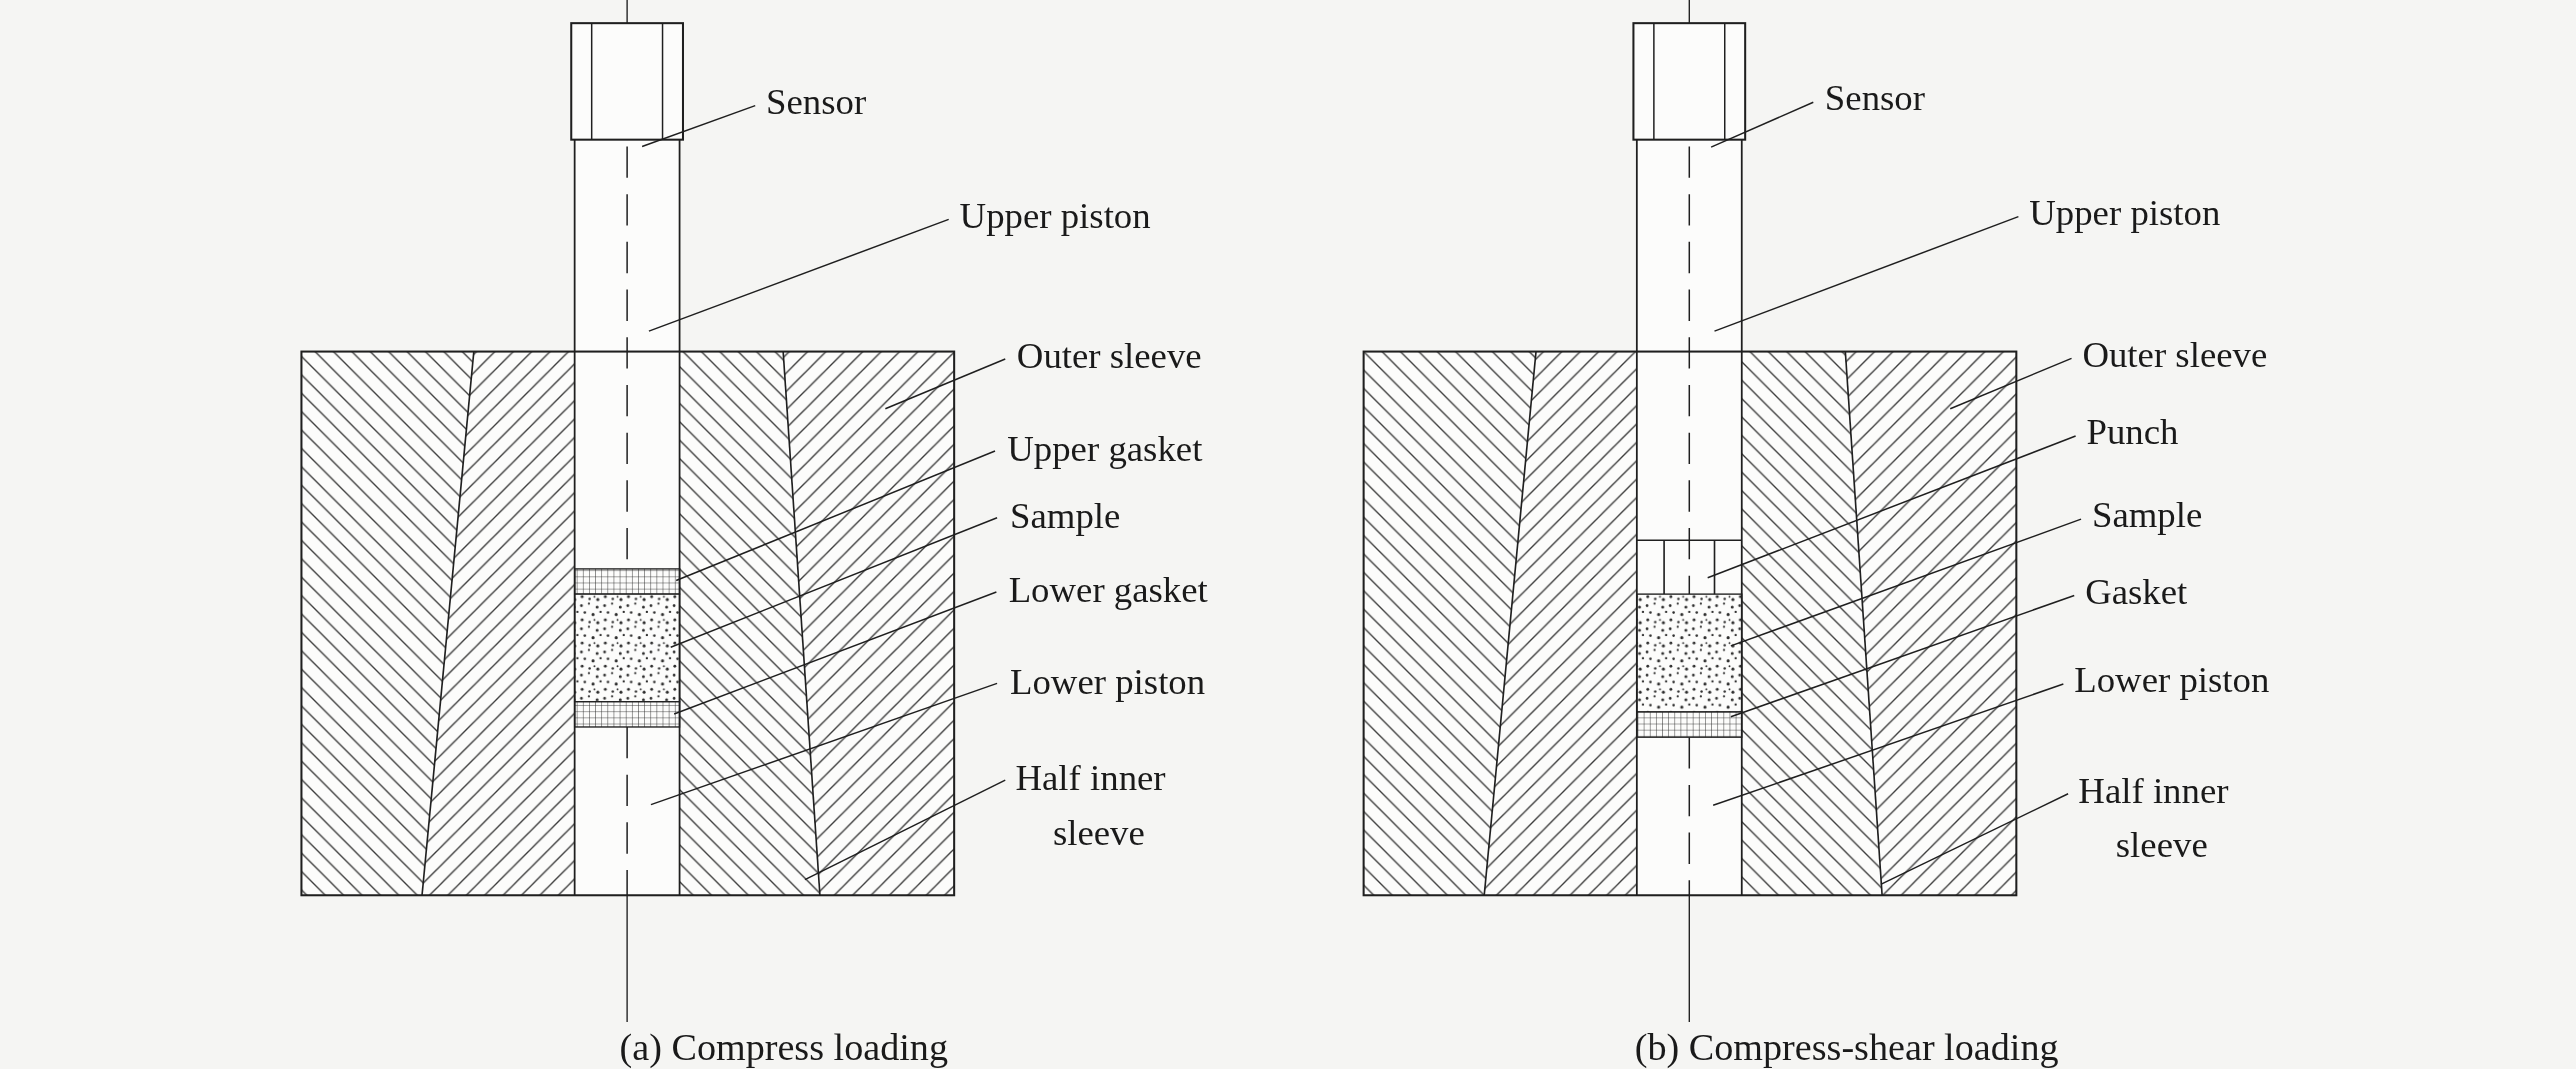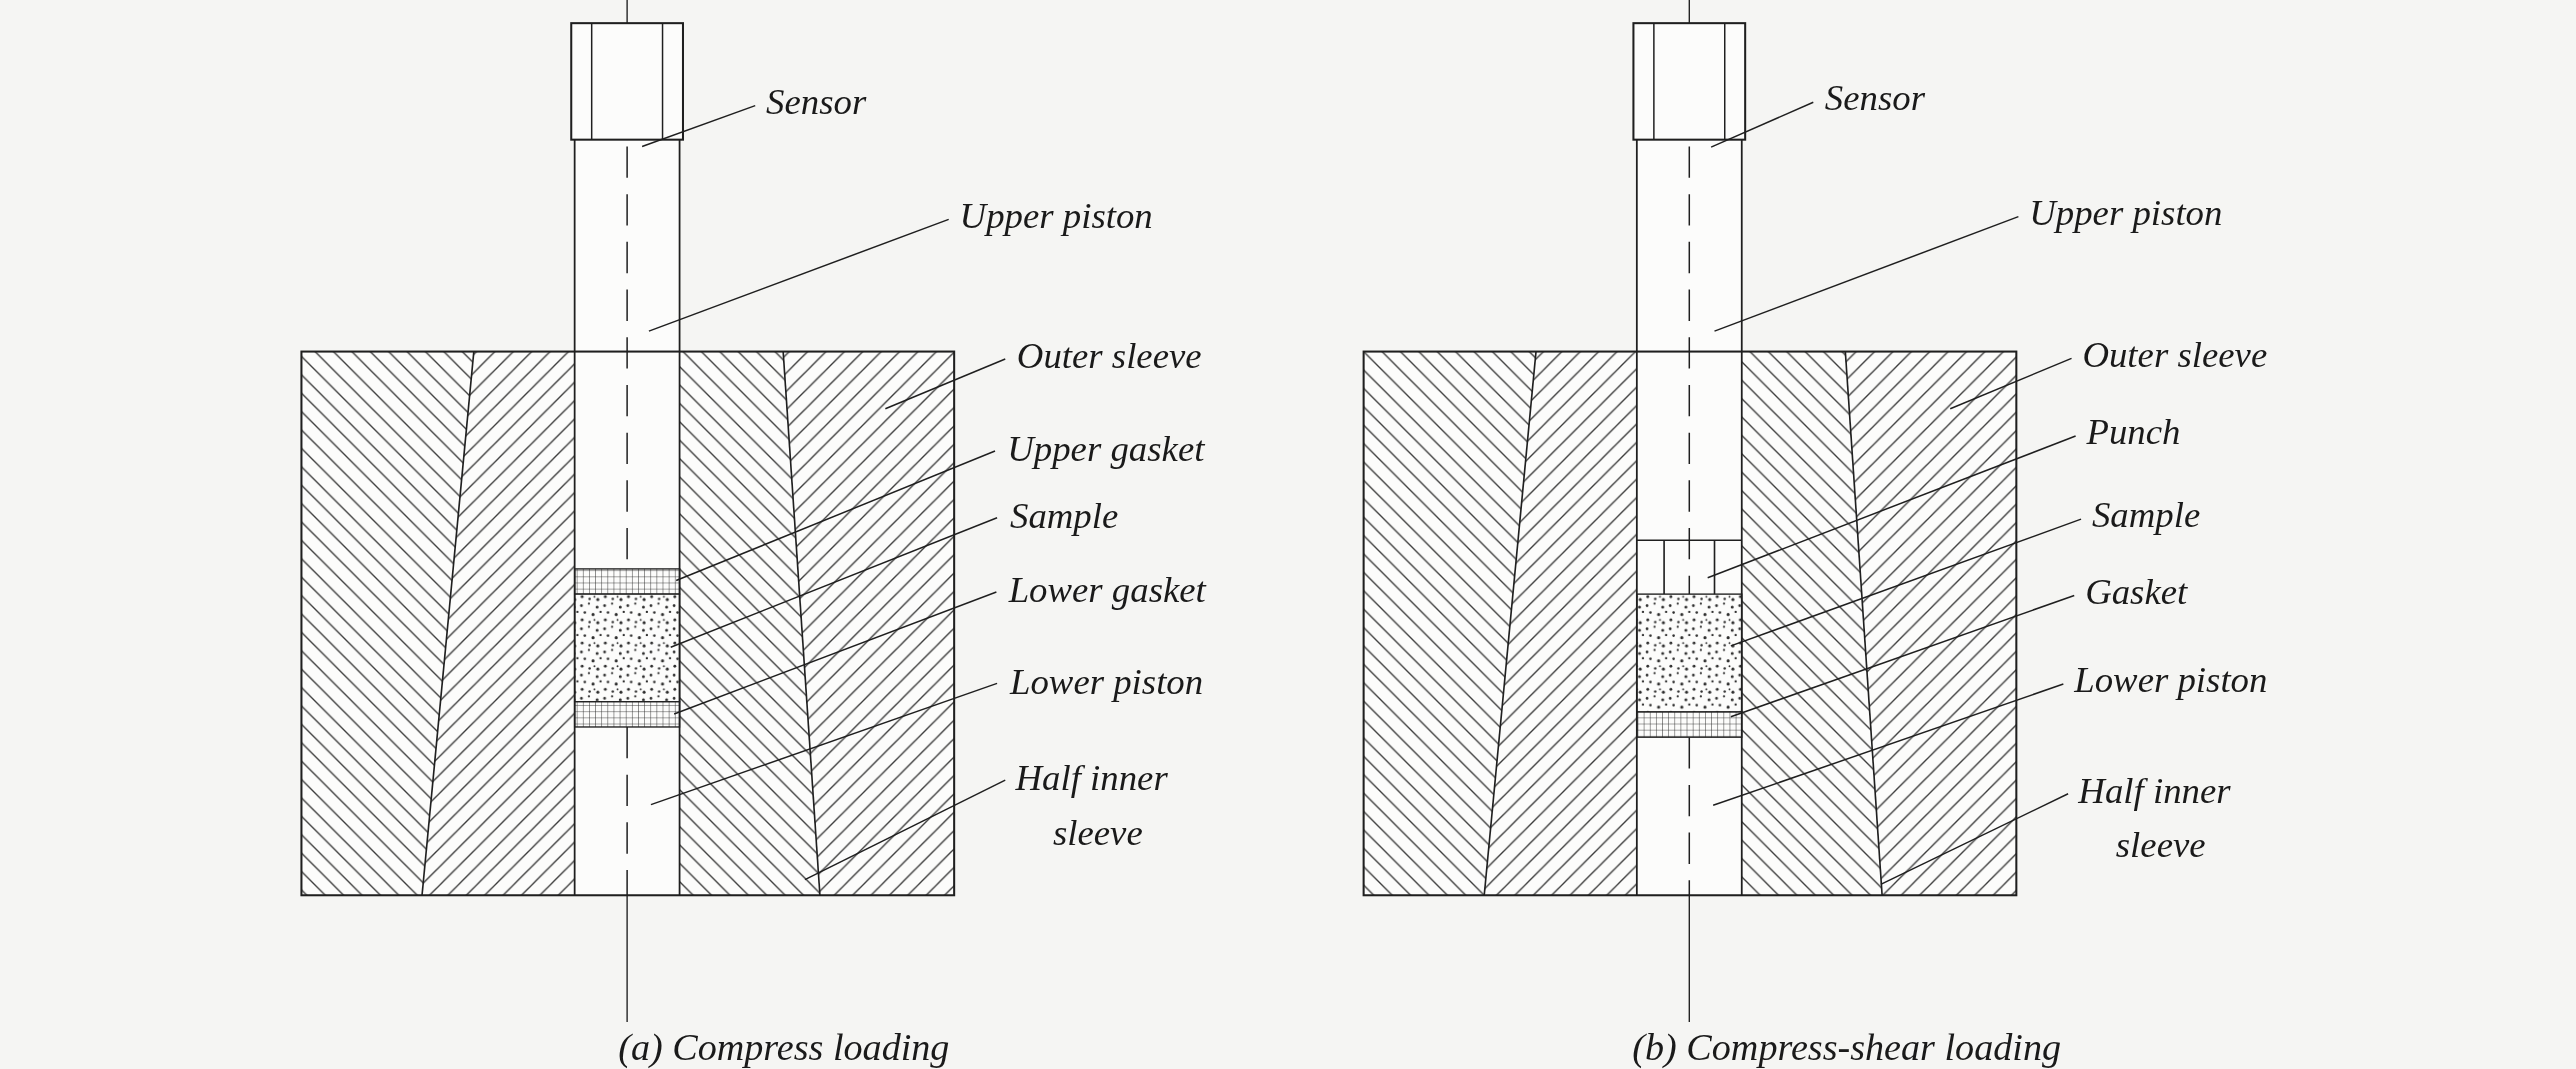--- a/index.html
+++ b/index.html
@@ -1,17 +1,17 @@
 <!DOCTYPE html>
 <html style="font-size:11px"><head>
 <meta charset="utf-8">
 <style>
   html,body{margin:0;padding:0;}
   body{background:#e9e9e9;font-family:"Liberation Serif", serif;}
-  .stage{position:relative;width:2576px;height:1069px;background:#f5f5f3;overflow:hidden;font-style:italic;}
+  .stage{position:relative;width:2576px;height:1069px;background:#f5f5f3;overflow:hidden;}
   svg text{fill:#1a1a1a;font-family:"Liberation Serif", serif;font-size:54px;}
   svg text.caption{font-size:56px;}
 </style>
 </head>
 <body>
 
 <div class="stage">
 <svg width="2576" height="1069" viewBox="0 0 3780 1569">
   <defs>
     <pattern id="hatchF" patternUnits="userSpaceOnUse" width="27" height="27">

